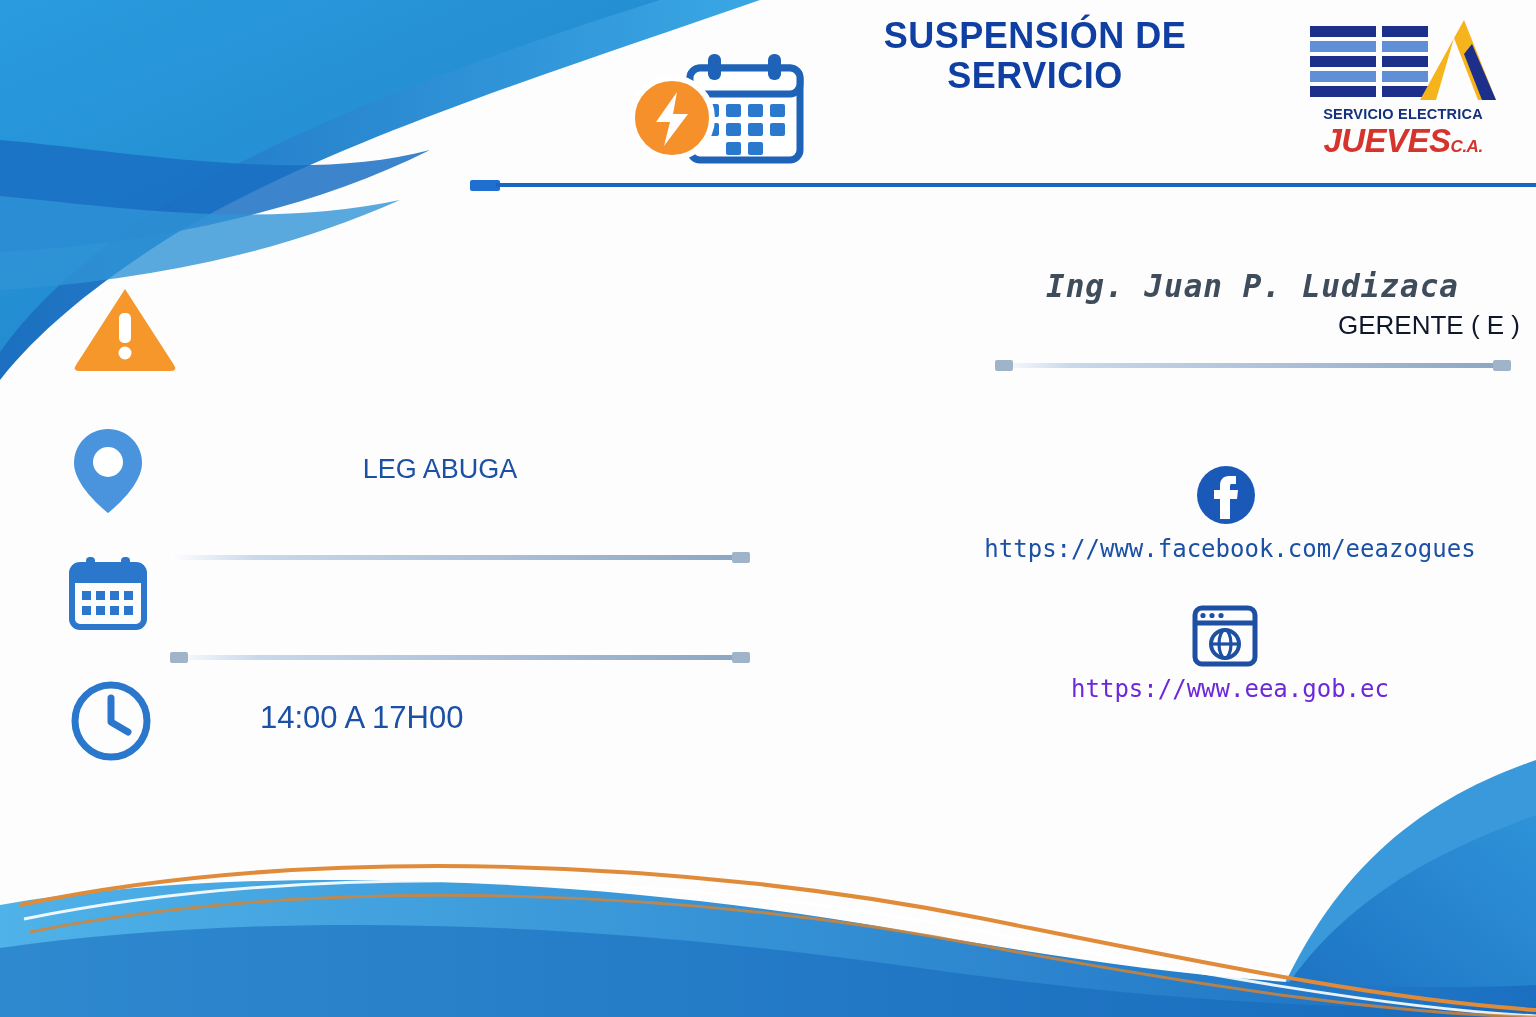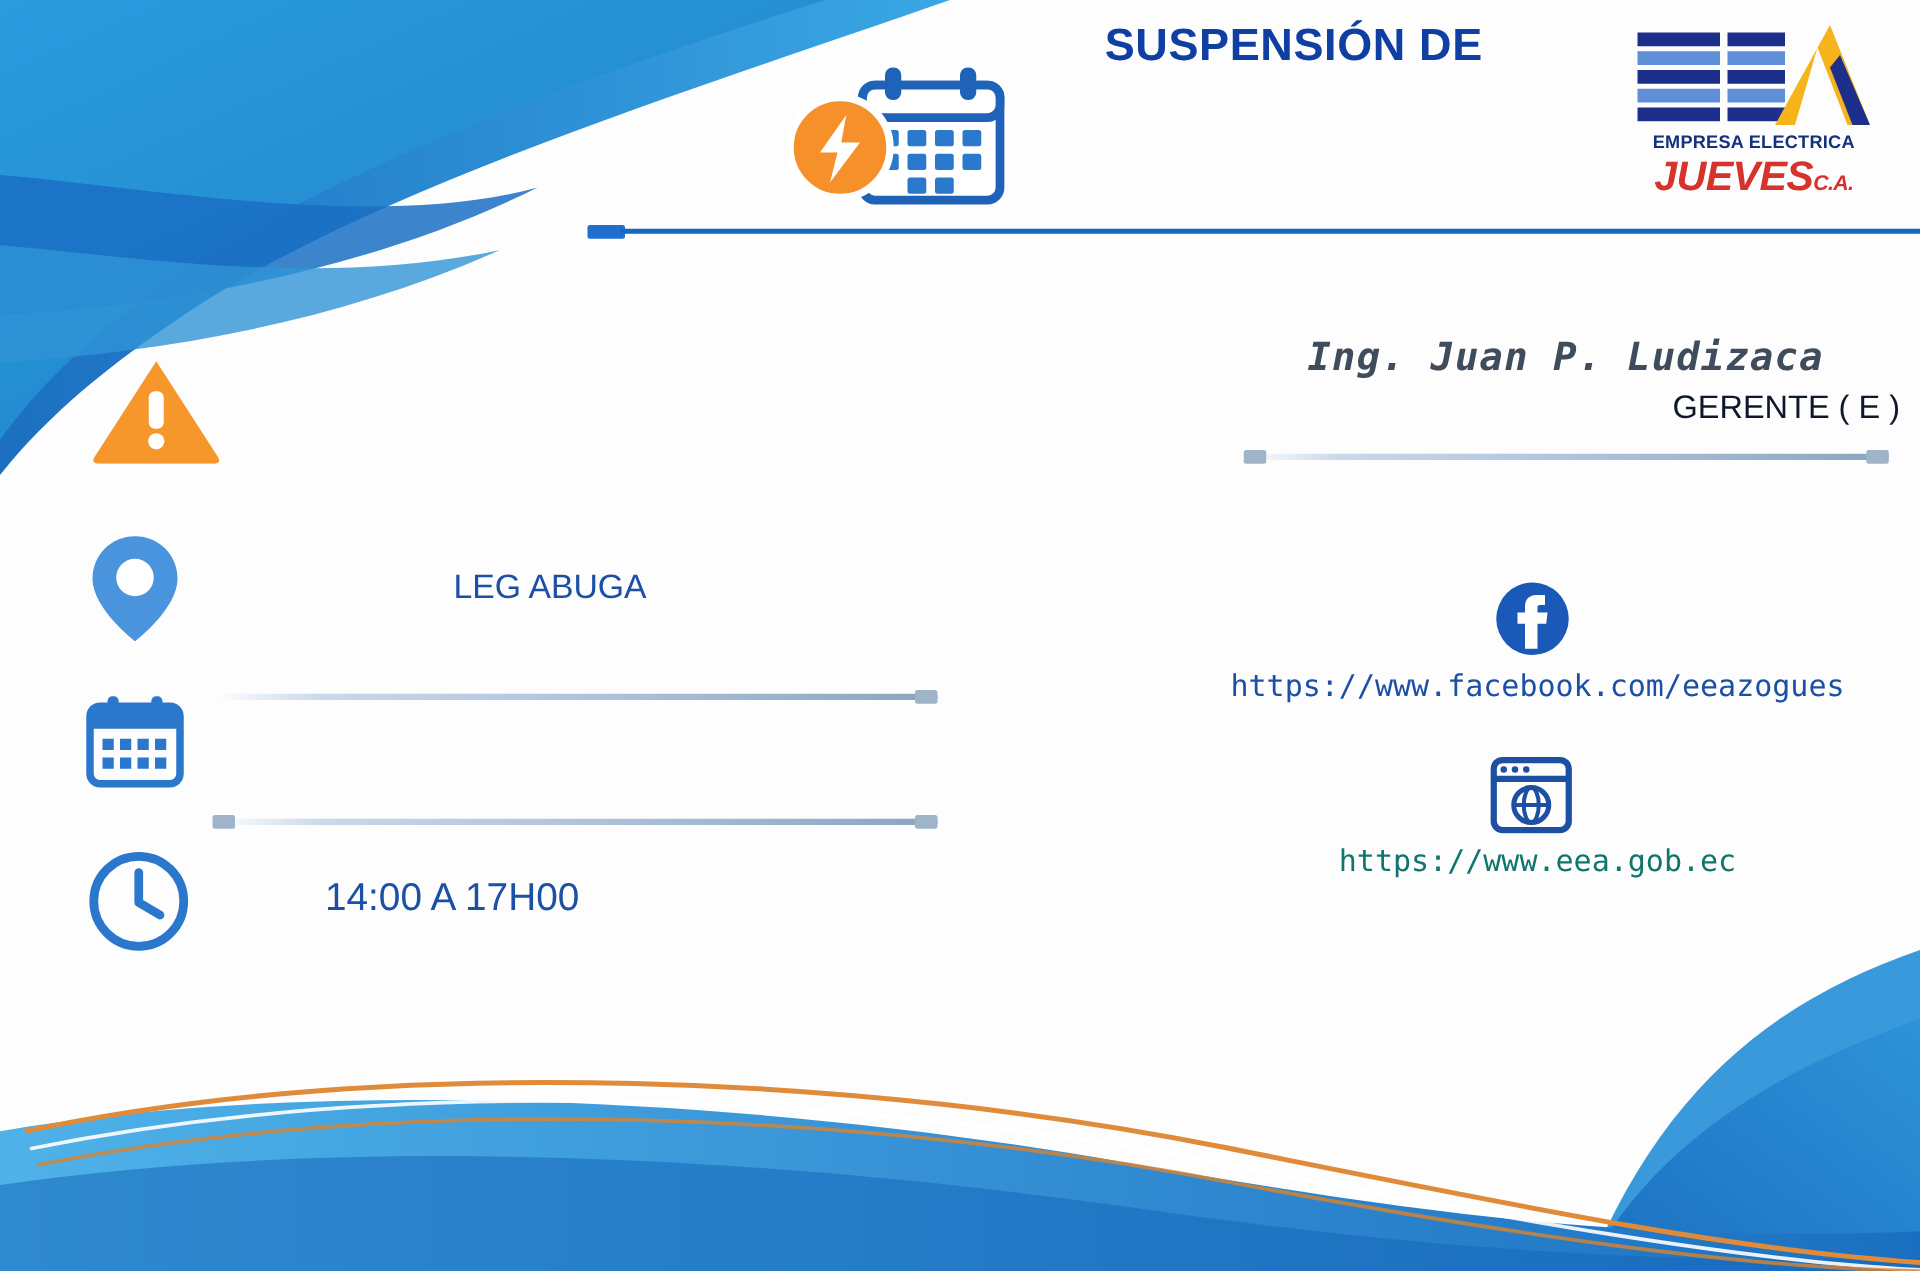--- a/index.html
+++ b/index.html
@@ -222,21 +222,21 @@
     color: #1b50a5;
   }
   .web-url {
     position: absolute;
     left: 930px;
     top: 675px;
     width: 600px;
     text-align: center;
     font-family: "DejaVu Sans Mono", monospace;
     font-size: 24px;
-    color: #0f766e;
+    color: #6d28d9;
   }
 </style>
 </head>
 <body>
 
 <div id="poster">
 
   <svg class="bg-layer" width="1536" height="1017" viewBox="0 0 1536 1017" xmlns="http://www.w3.org/2000/svg">
     <defs>
       <linearGradient id="gTopA" x1="0" y1="0" x2="1" y2="1">
@@ -294,20 +294,21 @@
           <rect x="118" y="92" width="15" height="13" rx="2"></rect>
         </g>
 
         <circle cx="42" cy="68" r="40" fill="#f5902a" stroke="#ffffff" stroke-width="6"></circle>
         <path d="M47,42 L26,72 L40,72 L34,96 L58,64 L43,64 Z" fill="#ffffff"></path>
       </svg>
     </div>
 
     <div class="header-title">
       <div>SUSPENSIÓN DE</div>
+      <div>SERVICIO</div>
     </div>
 
     <div class="logo">
       <svg width="214" height="86" viewBox="0 0 214 86" xmlns="http://www.w3.org/2000/svg">
         <g>
 
           <rect x="14" y="8" width="66" height="11" fill="#1c2f8a"></rect>
           <rect x="14" y="23" width="66" height="11" fill="#5f8fd6"></rect>
           <rect x="14" y="38" width="66" height="11" fill="#1c2f8a"></rect>
           <rect x="14" y="53" width="66" height="11" fill="#5f8fd6"></rect>
@@ -315,21 +316,21 @@
           <rect x="86" y="8" width="46" height="11" fill="#1c2f8a"></rect>
           <rect x="86" y="23" width="46" height="11" fill="#5f8fd6"></rect>
           <rect x="86" y="38" width="46" height="11" fill="#1c2f8a"></rect>
           <rect x="86" y="53" width="46" height="11" fill="#5f8fd6"></rect>
           <rect x="86" y="68" width="46" height="11" fill="#1c2f8a"></rect>
 
           <path d="M168,2 L200,82 L182,82 L158,20 L140,82 L124,82 Z" fill="#f5b31c"></path>
           <path d="M176,26 L200,82 L186,82 L168,36 Z" fill="#1c2f8a"></path>
         </g>
       </svg>
-      <div class="logo-text1">EMPRESA ELECTRICA</div>
+      <div class="logo-text1">SERVICIO ELECTRICA</div>
       <div class="logo-text2">
         <span>JUEVES</span><span class="small">C.A.</span>
       </div>
     </div>
   </div>
 
   <div class="divider">
     <div class="cap"></div>
     <div class="bar"></div>
   </div>

